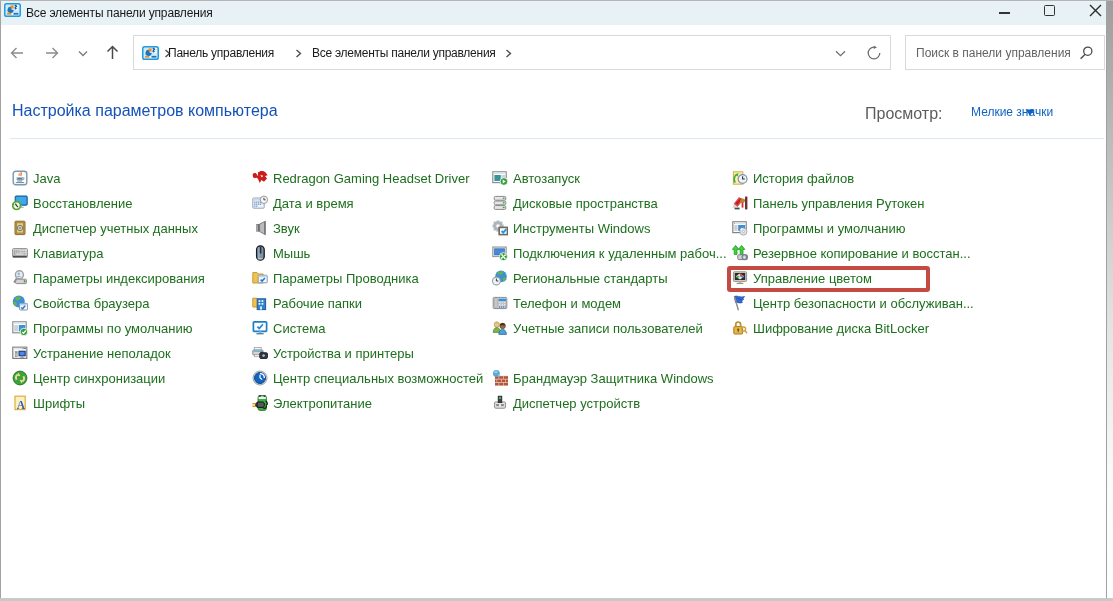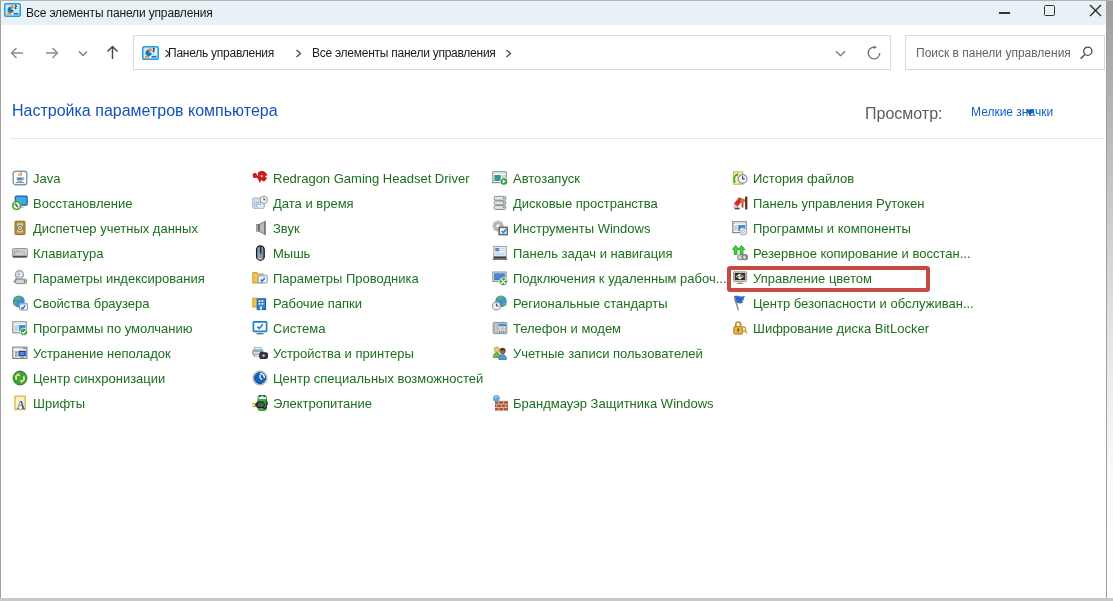--- a/index.html
+++ b/index.html
@@ -397,33 +397,20 @@
         </g>
         <circle cx="6" cy="6" r="4.2" fill="#aeb6bd"></circle>
         <circle cx="6" cy="6" r="1.8" fill="#fdfdfd"></circle>
         <rect x="7.2" y="7.4" width="8.2" height="7.2" fill="#fdfdfd" stroke="#6e6862" stroke-width="1.6"></rect>
         <path d="M9.6 11 l1.7 1.6 3-3.4" stroke="#1e9ae0" stroke-width="1.9" fill="none"></path>
       </svg>
       <span>Инструменты Windows</span>
     </div>
 <div class="it">
       <svg width="16" height="16" viewBox="0 0 16 16">
-        <rect x="1.8" y="1.4" width="12.4" height="12" fill="#fdfdfd" stroke="#9a9a9a"></rect>
-        <rect x="3.2" y="2.8" width="4.2" height="3.6" fill="#4f8fd0"></rect>
-        <rect x="8.4" y="2.8" width="4.4" height="1" fill="#a8c4e0"></rect>
-        <rect x="8.4" y="4.8" width="4.4" height="1" fill="#a8c4e0"></rect>
-        <rect x="3.2" y="7.6" width="9.6" height="1" fill="#a8c4e0"></rect>
-        <rect x="3.2" y="9.4" width="9.6" height="1" fill="#a8c4e0"></rect>
-        <rect x="1.8" y="11.4" width="12.4" height="2" fill="#333a42"></rect>
-        <rect x="0.8" y="13.6" width="14.4" height="1.2" fill="#5a5a5a"></rect>
-      </svg>
-      <span>Панель задач и навигация</span>
-    </div>
-<div class="it">
-      <svg width="16" height="16" viewBox="0 0 16 16">
         <rect x="0.8" y="2" width="13.4" height="9.6" fill="#e4e4e4" stroke="#8e8e8e"></rect>
         <rect x="2.2" y="3.4" width="10.6" height="6.8" fill="#2b6fc0"></rect>
         <rect x="3" y="4.2" width="9" height="5.2" fill="#4788d8"></rect>
         <circle cx="11.4" cy="11.6" r="4" fill="#2f9e3a" stroke="#fff" stroke-width="0.8"></circle>
         <path d="M9.4 9.6 l4 4 M13.4 9.6 l-4 4" stroke="#fff" stroke-width="1.2"></path>
         <path d="M9 9.2 h1.6 v1.6 z M13.8 9.2 v1.6 h-1.6 z M9 14 v-1.6 h1.6 z M13.8 14 h-1.6 v-1.6 z" fill="#fff"></path>
       </svg>
       <span>Подключения к удаленным рабоч...</span>
     </div>
 <div class="it">
@@ -486,20 +473,30 @@
           <rect x="11.6" y="12.8" width="4.4" height="2.6"></rect>
         </g>
         <circle cx="4.4" cy="3.4" r="3.4" fill="#57a8d8"></circle>
         <path d="M2 1.8 c1.2-1.2 3.2-1.4 4.2-.4 l-1.2 1.6 -2 .4 z" fill="#8ecbe8"></path>
         <path d="M5.8 4.6 l1.6-.6 .6 1.2 -1.2 1 z" fill="#8ecbe8"></path>
       </svg>
       <span>Брандмауэр Защитника Windows</span>
     </div>
 <div class="it">
       <svg width="16" height="16" viewBox="0 0 16 16">
+        <rect x="2.6" y="7" width="10.8" height="6.2" rx="1" fill="#e6e6e6" stroke="#8a8a8a"></rect>
+        <rect x="6.2" y="1.2" width="3.6" height="6.4" fill="#3c424a" stroke="#21262c" stroke-width="0.8"></rect>
+        <rect x="7" y="2.2" width="2" height="1.6" fill="#58d058"></rect>
+        <rect x="4.2" y="9" width="2.8" height="2.2" fill="#8a8a8a"></rect>
+        <rect x="9" y="9" width="2.8" height="2.2" fill="#8a8a8a"></rect>
+      </svg>
+      <span>Диспетчер устройств</span>
+    </div>
+<div class="it">
+      <svg width="16" height="16" viewBox="0 0 16 16">
         <rect x="1.4" y="1.8" width="9.4" height="12.4" fill="#faeeb4" stroke="#d8b44a" stroke-width="1.1"></rect>
         <path d="M3.2 12.6 a5.8 5.8 0 0 1 1.6-8.2" stroke="#3fae3f" stroke-width="1.7" fill="none"></path>
         <path d="M6.4 3 L3.2 4.4 l2.6 2.2 z" fill="#3fae3f"></path>
         <circle cx="10.6" cy="9" r="4.4" fill="#eef4f8" stroke="#7a95ad" stroke-width="1.2"></circle>
         <path d="M10.6 6.2 v2.8 h2.2" stroke="#333" stroke-width="1.1" fill="none"></path>
       </svg>
       <span>История файлов</span>
     </div>
 <div class="it">
       <svg width="16" height="16" viewBox="0 0 16 16">
@@ -517,21 +514,21 @@
       <svg width="16" height="16" viewBox="0 0 16 16">
         <rect x="0.8" y="1.8" width="13.4" height="10.8" fill="#fdfdfd" stroke="#828282" stroke-width="1.2"></rect>
         <rect x="1.4" y="2.4" width="12.2" height="1.6" fill="#dfe6ea"></rect>
         <circle cx="2.4" cy="3.2" r="0.5" fill="#888"></circle>
         <rect x="2.2" y="5" width="3.4" height="5.8" fill="#c8d2da"></rect>
         <rect x="6.2" y="5" width="6.8" height="5.8" fill="#3c8ed8"></rect>
         <circle cx="11.4" cy="11.6" r="3.6" fill="#e0e4e8" stroke="#9aa2aa" stroke-width="0.8"></circle>
         <path d="M8.6 10 a3.6 3.6 0 0 1 2 -1.8" stroke="#fff" stroke-width="1.2" fill="none"></path>
         <circle cx="11.4" cy="11.6" r="1.1" fill="#fdfdfd" stroke="#9aa2aa" stroke-width="0.6"></circle>
       </svg>
-      <span>Программы и компоненты</span>
+      <span>Программы и умолчанию</span>
     </div>
 <div class="it">
       <svg width="16" height="16" viewBox="0 0 16 16">
         <path d="M3.6 0.4 l3.2 4 h-1.8 v5 h-2.8 v-5 H0.4 z" fill="#3ed23e" stroke="#1e9a1e" stroke-width="0.8"></path>
         <path d="M9.6 0.4 l3.2 4 h-1.8 v5 h-2.8 v-5 H6.4 z" fill="#3ed23e" stroke="#1e9a1e" stroke-width="0.8"></path>
         <rect x="5.8" y="9.8" width="9.6" height="4.8" rx="1" fill="#d4d4d4" stroke="#7e7e7e"></rect>
         <circle cx="12.4" cy="12.2" r="2.5" fill="#b4c2cc" stroke="#5e6a72" stroke-width="0.9"></circle>
         <circle cx="12.4" cy="12.2" r="0.8" fill="#eef2f5"></circle>
       </svg>
       <span>Резервное копирование и восстан...</span>

